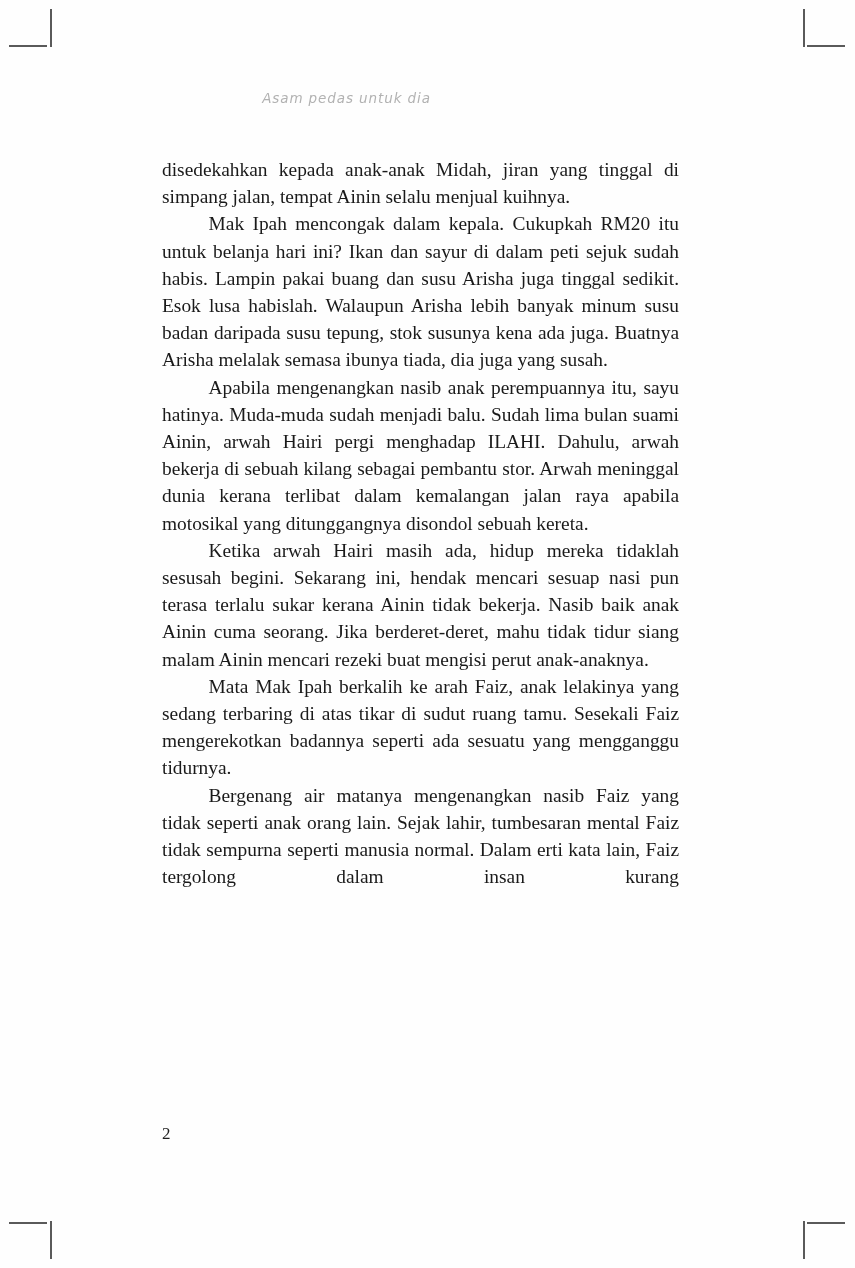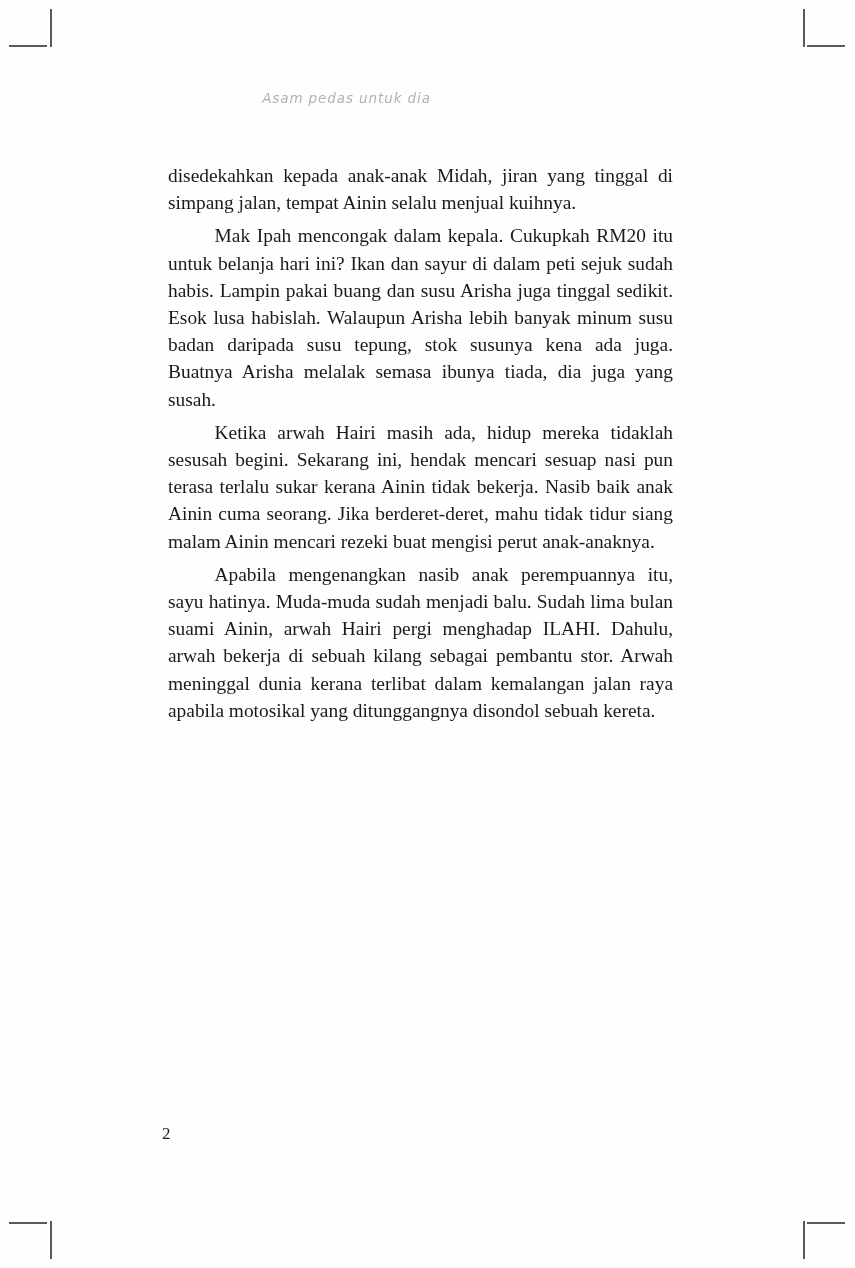--- a/index.html
+++ b/index.html
@@ -61,21 +61,21 @@
     left: 162px;
     width: 517px;
     text-align: justify;
     text-justify: inter-word;
     font-size: 19.4px;
     line-height: 27.2px;
     color: #1a1a1a;
     -webkit-font-smoothing: antialiased;
   }
   .text-block p {
-    margin: 6px;
+    margin: 0;
     text-indent: 0;
     hyphens: none;
   }
   .text-block p.indent {
     text-indent: 2.4em;
   }
   .text-block p:last-child {
     text-align: justify;
   }
   
@@ -107,19 +107,21 @@
   <div class="crop v crop-bl-v"></div>
   <div class="crop h crop-bl-h"></div>
   <div class="crop v crop-br-v"></div>
   <div class="crop h crop-br-h"></div>
 
   <div class="running-header">Asam pedas untuk dia</div>
 
   <div class="text-block">
     <p>disedekahkan kepada anak-anak Midah, jiran yang tinggal di simpang jalan, tempat Ainin selalu menjual kuihnya.</p>
     <p class="indent">Mak Ipah mencongak dalam kepala. Cukupkah RM20 itu untuk belanja hari ini? Ikan dan sayur di dalam peti sejuk sudah habis. Lampin pakai buang dan susu Arisha juga tinggal sedikit. Esok lusa habislah. Walaupun Arisha lebih banyak minum susu badan daripada susu tepung, stok susunya kena ada juga. Buatnya Arisha melalak semasa ibunya tiada, dia juga yang susah.</p>
+    <p class="indent">Apabila mengenangkan nasib anak perempuannya itu, sayu hatinya. Muda-muda sudah menjadi balu. Sudah lima bulan suami Ainin, arwah Hairi pergi menghadap ILAHI. Dahulu, arwah bekerja di sebuah kilang sebagai pembantu stor. Arwah meninggal dunia kerana terlibat dalam kemalangan jalan raya apabila motosikal yang ditunggangnya disondol sebuah kereta.</p>
     <p class="indent">Ketika arwah Hairi masih ada, hidup mereka tidaklah sesusah begini. Sekarang ini, hendak mencari sesuap nasi pun terasa terlalu sukar kerana Ainin tidak bekerja. Nasib baik anak Ainin cuma seorang. Jika berderet-deret, mahu tidak tidur siang malam Ainin mencari rezeki buat mengisi perut anak-anaknya.</p>
-    <p class="indent">Apabila mengenangkan nasib anak perempuannya itu, sayu hatinya. Muda-muda sudah menjadi balu. Sudah lima bulan suami Ainin, arwah Hairi pergi menghadap ILAHI. Dahulu, arwah bekerja di sebuah kilang sebagai pembantu stor. Arwah meninggal dunia kerana terlibat dalam kemalangan jalan raya apabila motosikal yang ditunggangnya disondol sebuah kereta.</p>
+    <p class="indent">Mata Mak Ipah berkalih ke arah Faiz, anak lelakinya yang sedang terbaring di atas tikar di sudut ruang tamu. Sesekali Faiz mengerekotkan badannya seperti ada sesuatu yang mengganggu tidurnya.</p>
+    <p class="indent justify-last">Bergenang air matanya mengenangkan nasib Faiz yang tidak seperti anak orang lain. Sejak lahir, tumbesaran mental Faiz tidak sempurna seperti manusia normal. Dalam erti kata lain, Faiz tergolong dalam insan kurang</p>
   </div>
 
   <div class="folio">2</div>
 
 </div>
 
 </body></html>

